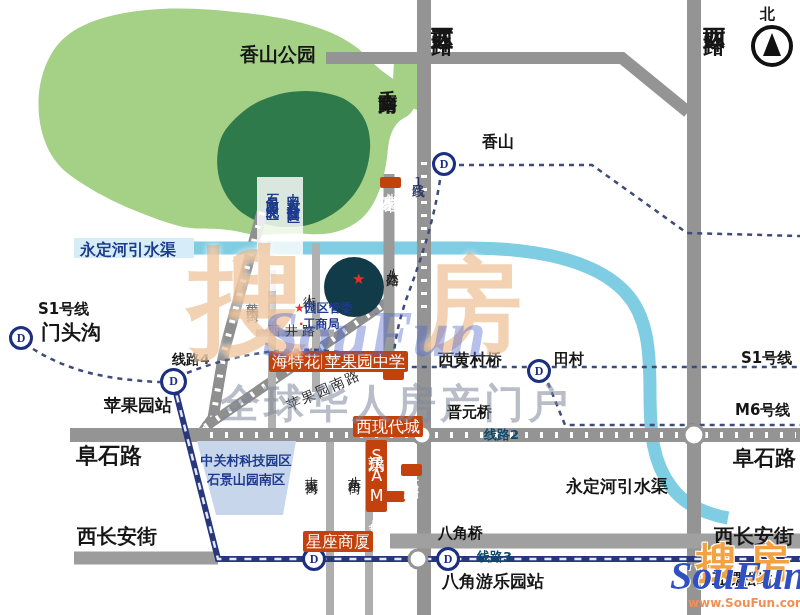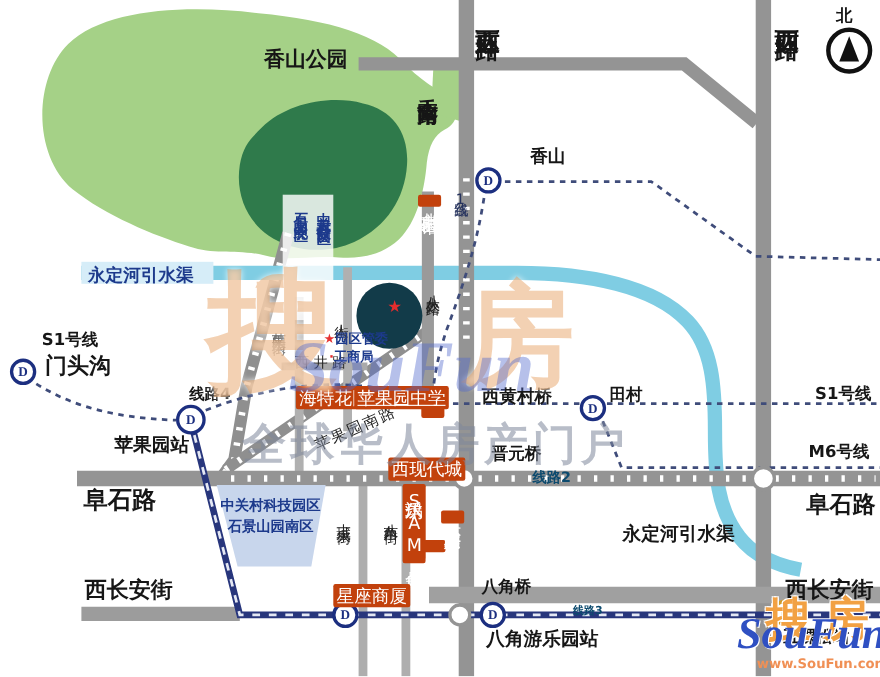--- a/index.html
+++ b/index.html
@@ -101,21 +101,21 @@
   <div class="lbl" style="left:76px;top:443px;font-size:22px;">阜石路</div>
   <div class="lbl" style="left:733px;top:446px;font-size:21px;">阜石路</div>
   <div class="lbl" style="left:714px;top:525px;font-size:20px;">西长安街</div>
   <div class="lbl" style="left:77px;top:525px;font-size:20px;">西长安街</div>
 
   <div class="lbl nv" style="left:80px;top:241px;font-size:16px;">永定河引水渠</div>
   <div class="lbl" style="left:566px;top:477px;font-size:17px;">永定河引水渠</div>
 
   <div class="lbl v thin" style="left:410px;top:174px;font-size:13px;color:#26335e;letter-spacing:0;">线路1</div>
   <div class="lbl wt" style="left:484px;top:428px;font-size:13px;">线路2</div>
-  <div class="lbl wt" style="left:477px;top:550px;font-size:10px;margin-left:44px;">线路3</div>
+  <div class="lbl wt" style="left:477px;top:550px;font-size:13px;">线路3</div>
   <div class="lbl" style="left:172px;top:351px;font-size:14px;">线路4</div>
   <div class="lbl" style="left:38px;top:301px;font-size:15px;">S1号线</div>
   <div class="lbl" style="left:41px;top:321px;font-size:20px;">门头沟</div>
   <div class="lbl" style="left:741px;top:350px;font-size:15px;">S1号线</div>
   <div class="lbl" style="left:735px;top:402px;font-size:15px;">M6号线</div>
 
   <div class="lbl" style="left:434px;top:133px;font-size:16px;margin-left:48px;">香山</div>
   <div class="st" style="left:432px;top:152px;">D</div>
   <div class="st" style="left:9px;top:326px;">D</div>
   <div class="st big" style="left:160px;top:368px;">D</div>

